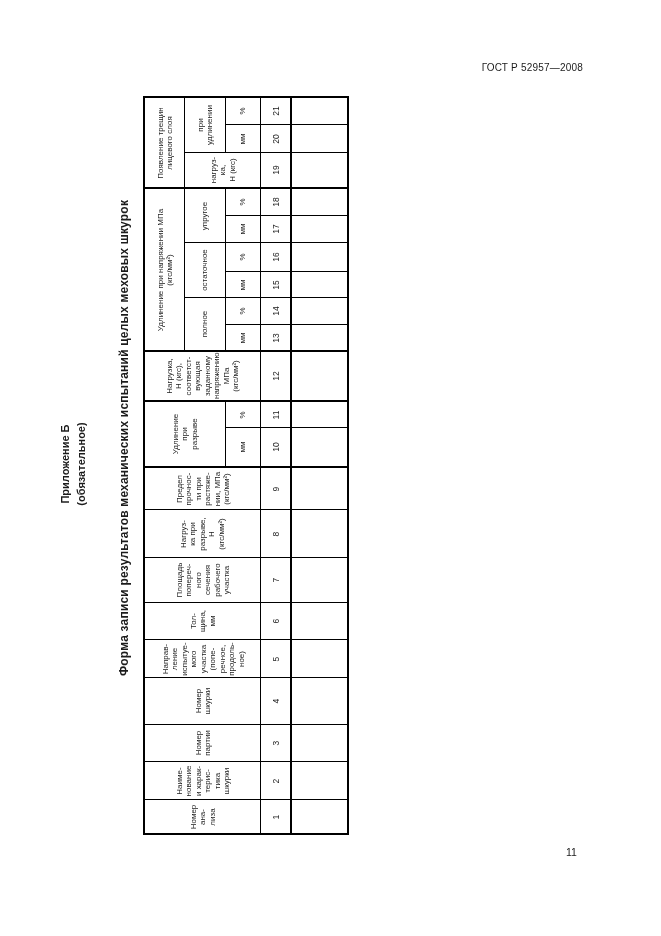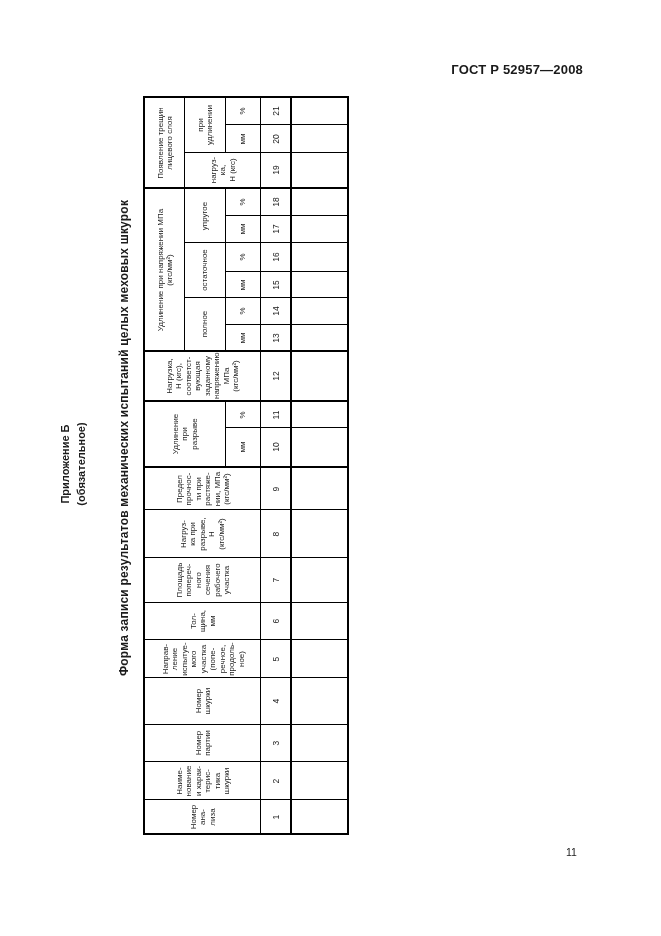--- a/index.html
+++ b/index.html
@@ -8,21 +8,21 @@
     background:#ffffff;
     font-family:"Liberation Sans", sans-serif;
     color:#1b1b1b;
     position:relative;
     overflow:hidden;
   }
   .page { position:absolute; inset:0; background:#ffffff; }
 
   .doc-code {
     position:absolute; top:62px; right:78px;
-    font-size:13px; font-weight:bold; letter-spacing:0.2px;
+    font-size:10px; font-weight:normal; letter-spacing:0.2px;
     white-space:nowrap;
   }
 
   .page-number {
     position:absolute; left:566px; top:846px;
     font-size:10.5px;
   }
 
   .appendix {
     position:absolute; left:74px; top:464px;

